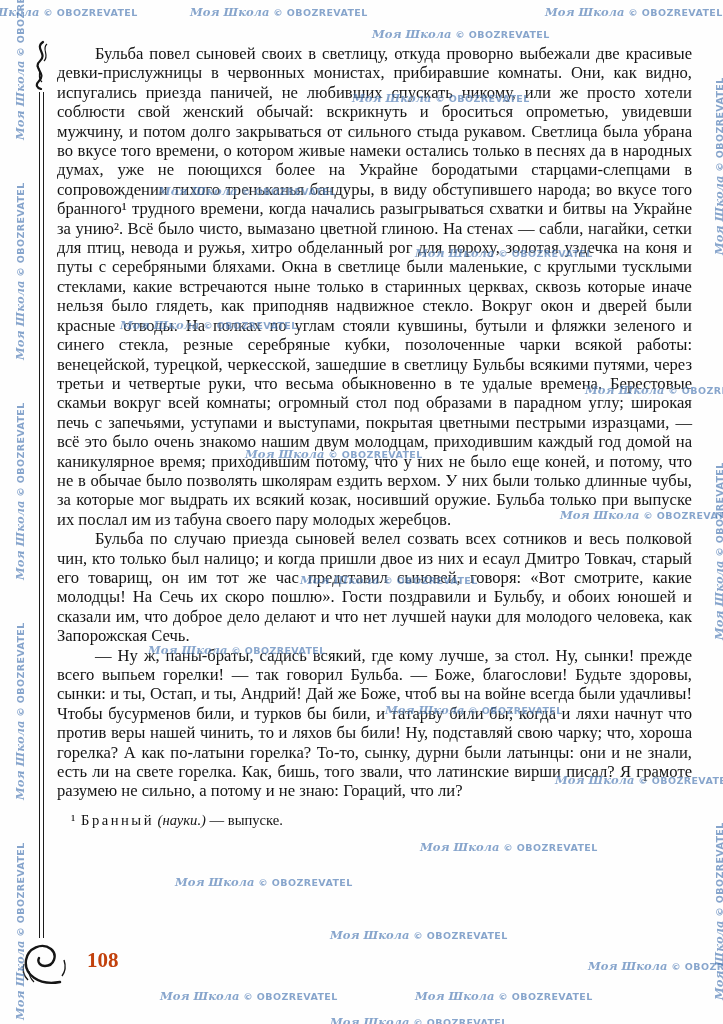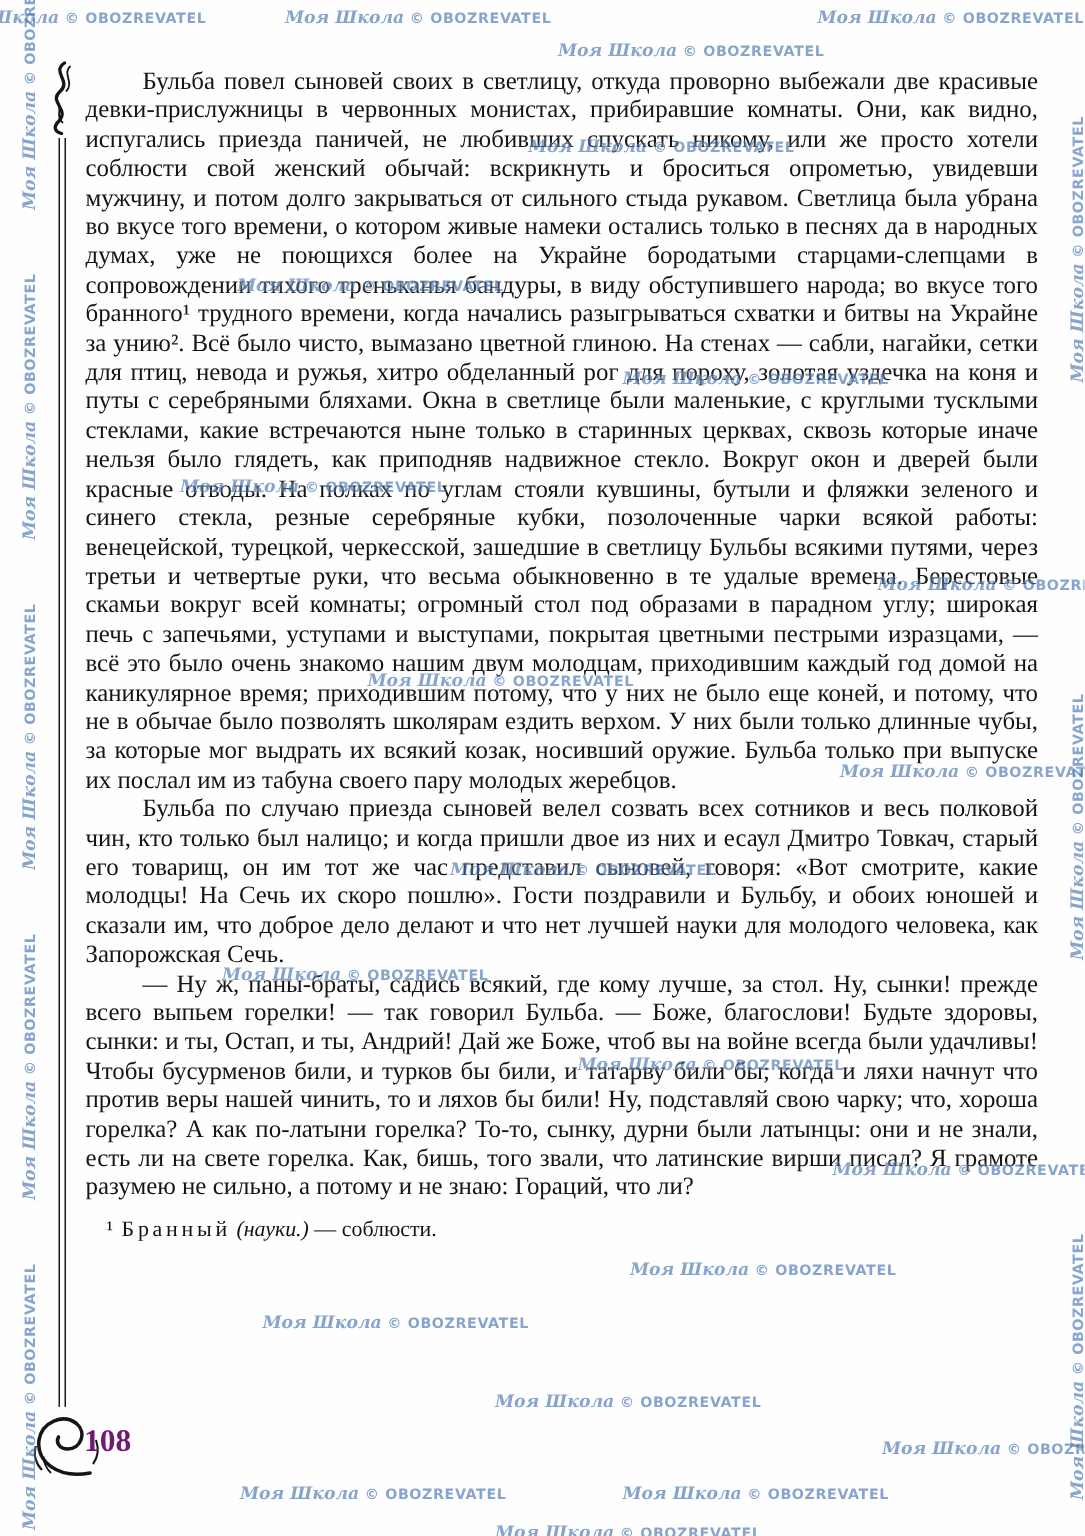--- a/index.html
+++ b/index.html
@@ -46,26 +46,26 @@
     position: absolute;
     left: 39px;
     top: 92px;
     height: 846px;
     width: 3px;
     border-left: 1.4px solid #1b1b1b;
     border-right: 1.4px solid #1b1b1b;
   }
   .page-number {
     position: absolute;
-    left: 56px;
+    left: 87px;
     top: 948px;
     font-family: "Liberation Serif", serif;
     font-weight: bold;
     font-size: 21px;
-    color: #701a75;
+    color: #c2410c;
   }
 
   
   #watermark-layer { position: absolute; inset: 0; pointer-events: none; }
   .wm {
     position: absolute;
     white-space: nowrap;
     color: var(--wm-color, #3f6fae);
     opacity: 0.62;
     text-shadow: 0 0 2px rgba(255,255,255,0.95), 0 0 1px rgba(255,255,255,0.9);
@@ -109,21 +109,21 @@
   <div class="text-block">
     <p>Бульба повел сыновей своих в светлицу, откуда проворно выбежали две красивые девки-прислужницы в червонных монистах, прибиравшие комнаты. Они, как видно, испугались приезда паничей, не любивших спускать никому, или же просто хотели соблюсти свой женский обычай: вскрикнуть и броситься опрометью, увидевши мужчину, и потом долго закрываться от сильного стыда рукавом. Светлица была убрана во вкусе того времени, о котором живые намеки остались только в песнях да в народных думах, уже не поющихся более на Украйне бородатыми старцами-слепцами в сопровождении тихого треньканья бандуры, в виду обступившего народа; во вкусе того бранного¹ трудного времени, когда начались разыгрываться схватки и битвы на Украйне за унию². Всё было чисто, вымазано цветной глиною. На стенах — сабли, нагайки, сетки для птиц, невода и ружья, хитро обделанный рог для пороху, золотая уздечка на коня и путы с серебряными бляхами. Окна в светлице были маленькие, с круглыми тусклыми стеклами, какие встречаются ныне только в старинных церквах, сквозь которые иначе нельзя было глядеть, как приподняв надвижное стекло. Вокруг окон и дверей были красные отводы. На полках по углам стояли кувшины, бутыли и фляжки зеленого и синего стекла, резные серебряные кубки, позолоченные чарки всякой работы: венецейской, турецкой, черкесской, зашедшие в светлицу Бульбы всякими путями, через третьи и четвертые руки, что весьма обыкновенно в те удалые времена. Берестовые скамьи вокруг всей комнаты; огромный стол под образами в парадном углу; широкая печь с запечьями, уступами и выступами, покрытая цветными пестрыми изразцами, — всё это было очень знакомо нашим двум молодцам, приходившим каждый год домой на каникулярное время; приходившим потому, что у них не было еще коней, и потому, что не в обычае было позволять школярам ездить верхом. У них были только длинные чубы, за которые мог выдрать их всякий козак, носивший оружие. Бульба только при выпуске их послал им из табуна своего пару молодых жеребцов.</p>
     <p>Бульба по случаю приезда сыновей велел созвать всех сотников и весь полковой чин, кто только был налицо; и когда пришли двое из них и есаул Дмитро Товкач, старый его товарищ, он им тот же час представил сыновей, говоря: «Вот смотрите, какие молодцы! На Сечь их скоро пошлю». Гости поздравили и Бульбу, и обоих юношей и сказали им, что доброе дело делают и что нет лучшей науки для молодого человека, как Запорожская Сечь.</p>
     <p>— Ну ж, паны-браты, садись всякий, где кому лучше, за стол. Ну, сынки! прежде всего выпьем горелки! — так говорил Бульба. — Боже, благослови! Будьте здоровы, сынки: и ты, Остап, и ты, Андрий! Дай же Боже, чтоб вы на войне всегда были удачливы! Чтобы бусурменов били, и турков бы били, и татарву били бы; когда и ляхи начнут что против веры нашей чинить, то и ляхов бы били! Ну, подставляй свою чарку; что, хороша горелка? А как по-латыни горелка? То-то, сынку, дурни были латынцы: они и не знали, есть ли на свете горелка. Как, бишь, того звали, что латинские вирши писал? Я грамоте разумею не сильно, а потому и не знаю: Гораций, что ли?</p>
 
     <div class="footnotes">
       <div class="footnote">
         <span class="fn-marker">¹</span>
         <span class="fn-term">Бранный</span>
         <span class="fn-qual">(науки.)</span>
-        <span class="fn-def">— соблюсти.</span>
+        <span class="fn-def">— выпуске.</span>
       </div>
     </div>
   </div>
 
   <div id="watermark-layer">
       <span class="wm" style="left: -40px; top: 2px;"><span class="wm-name">Моя Школа</span><span class="wm-site"> © OBOZREVATEL</span></span>
       <span class="wm" style="left: 190px; top: 2px;"><span class="wm-name">Моя Школа</span><span class="wm-site"> © OBOZREVATEL</span></span>
       <span class="wm" style="left: 545px; top: 2px;"><span class="wm-name">Моя Школа</span><span class="wm-site"> © OBOZREVATEL</span></span>
       <span class="wm" style="left: 372px; top: 24px;"><span class="wm-name">Моя Школа</span><span class="wm-site"> © OBOZREVATEL</span></span>
       <span class="wm" style="left: 352px; top: 88px;"><span class="wm-name">Моя Школа</span><span class="wm-site"> © OBOZREVATEL</span></span>

